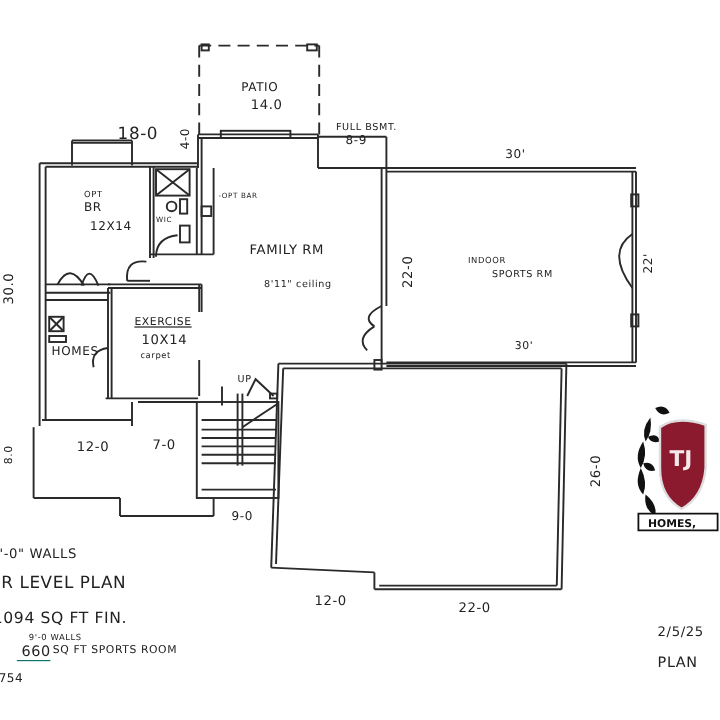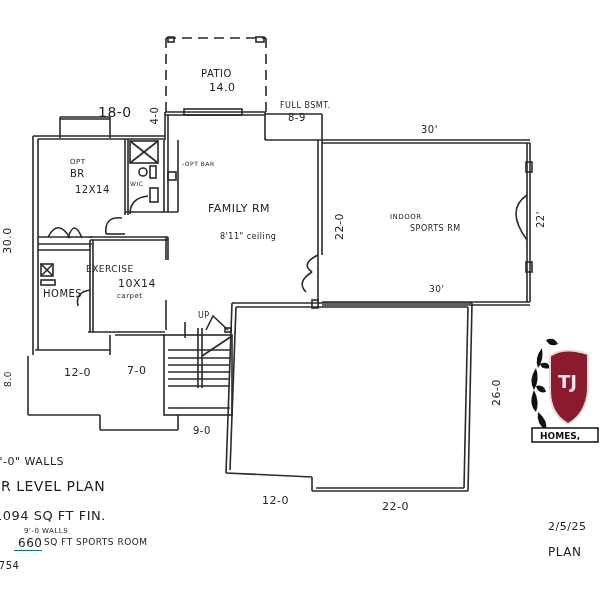--- a/index.html
+++ b/index.html
@@ -158,21 +158,21 @@
 <div class="lbl" style="left:208px;top:202px;font-size:11px;">FAMILY RM</div>
 <div class="lbl" style="left:220px;top:232px;font-size:8px;">8'11" ceiling</div>
 <div class="lbl" style="left:326px;top:220px;font-size:11px;transform:rotate(-90deg);">22-0</div>
 
 <div class="lbl" style="left:390px;top:213px;font-size:7px;">INDOOR</div>
 <div class="lbl" style="left:381px;top:224px;font-size:8px;margin-left:29px;">SPORTS RM</div>
 <div class="lbl" style="left:532px;top:214px;font-size:10px;transform:rotate(-90deg);">22'</div>
 <div class="lbl" style="left:429px;top:284px;font-size:9px;">30'</div>
 
 <div class="lbl" style="left:-6px;top:234px;font-size:11px;transform:rotate(-90deg);">30.0</div>
-<div class="lbl" style="left:86px;top:264px;font-size:9px;">EXERCISE</div>
+<div class="lbl" style="left:112px;top:264px;font-size:9px;text-decoration:underline;">EXERCISE</div>
 <div class="lbl" style="left:118px;top:277px;font-size:11px;">10X14</div>
 <div class="lbl" style="left:117px;top:292px;font-size:7px;text-align:right;">carpet</div>
 <div class="lbl" style="left:43px;top:288px;font-size:10px;">HOMES</div>
 <div class="lbl" style="left:180px;top:311px;font-size:8px;margin-left:18px;">UP</div>
 
 <div class="lbl" style="left:0px;top:374px;font-size:9px;transform:rotate(-90deg);">8.0</div>
 <div class="lbl" style="left:64px;top:366px;font-size:11px;">12-0</div>
 <div class="lbl" style="left:127px;top:364px;font-size:11px;">7-0</div>
 <div class="lbl" style="left:193px;top:425px;font-size:10px;">9-0</div>
 <div class="lbl" style="left:483px;top:386px;font-size:11px;transform:rotate(-90deg);">26-0</div>

